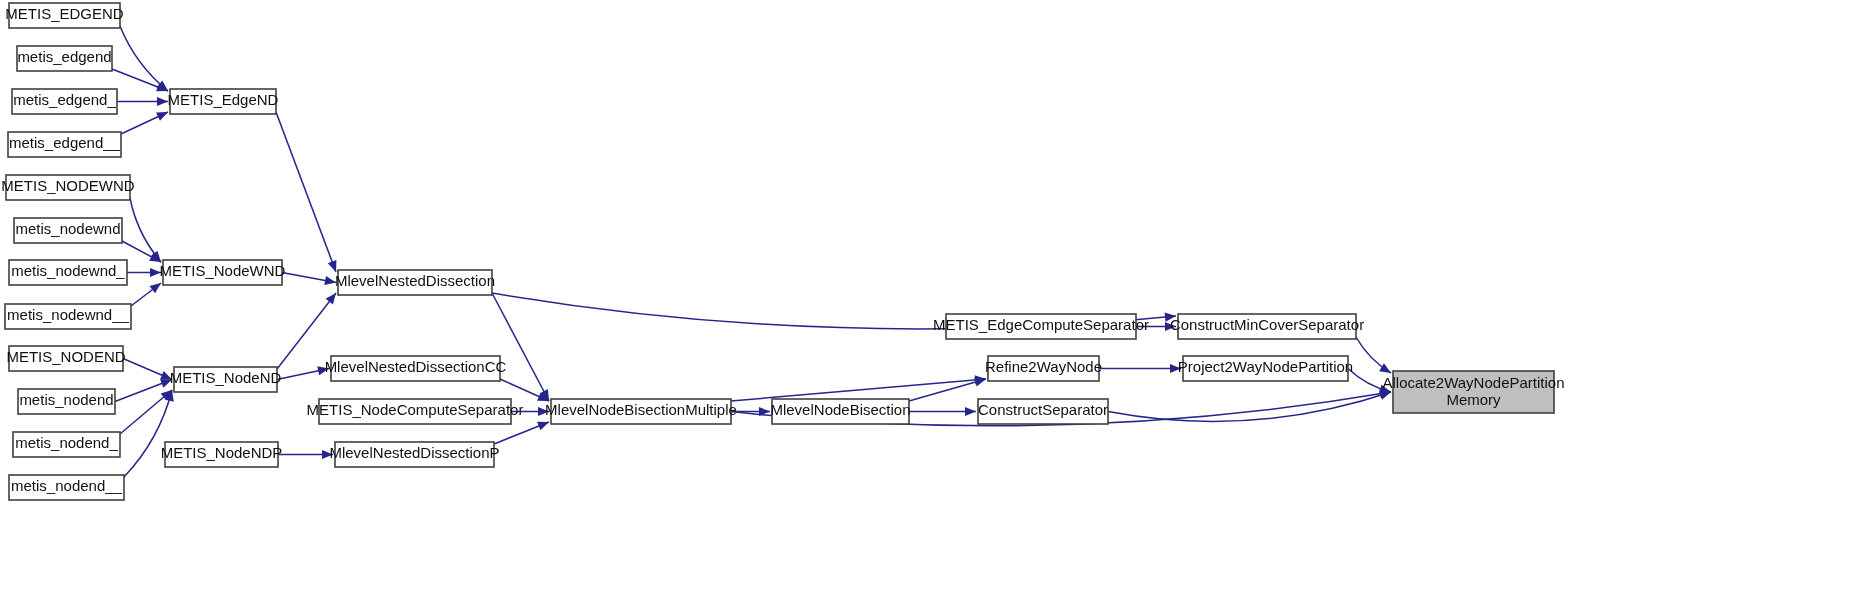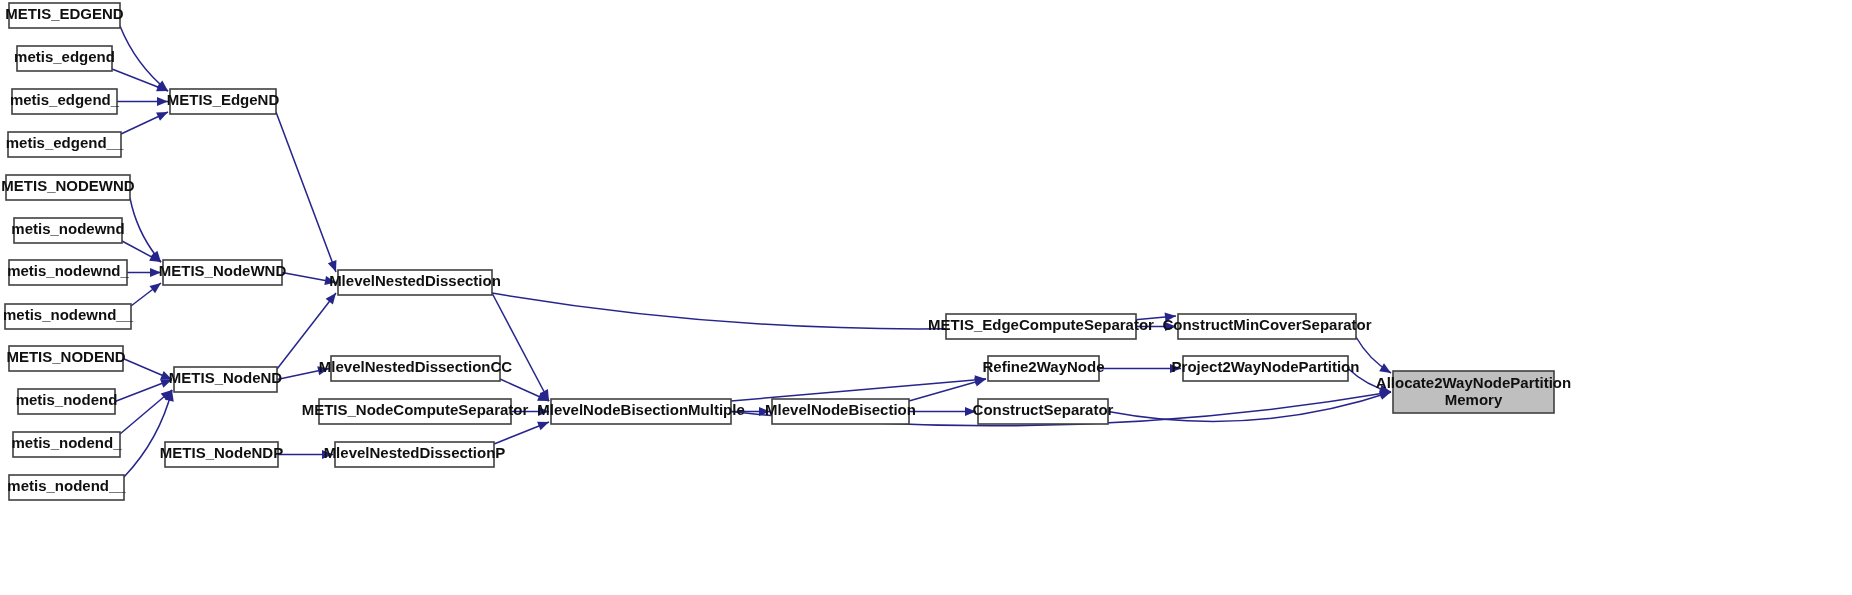--- a/index.html
+++ b/index.html
@@ -11,21 +11,20 @@
     width: 1852px;
     height: 595px;
     font-family: "Liberation Sans", sans-serif;
     overflow: hidden;
   }
   #graph-root {
     position: relative;
     width: 1852px;
     height: 595px;
     background: #ffffff;
-    font-weight: bold;
   }
   svg#callgraph {
     display: block;
     width: 1852px;
     height: 595px;
   }
   .node-box {
     fill: #ffffff;
     stroke: #404040;
     stroke-width: 1.6;

